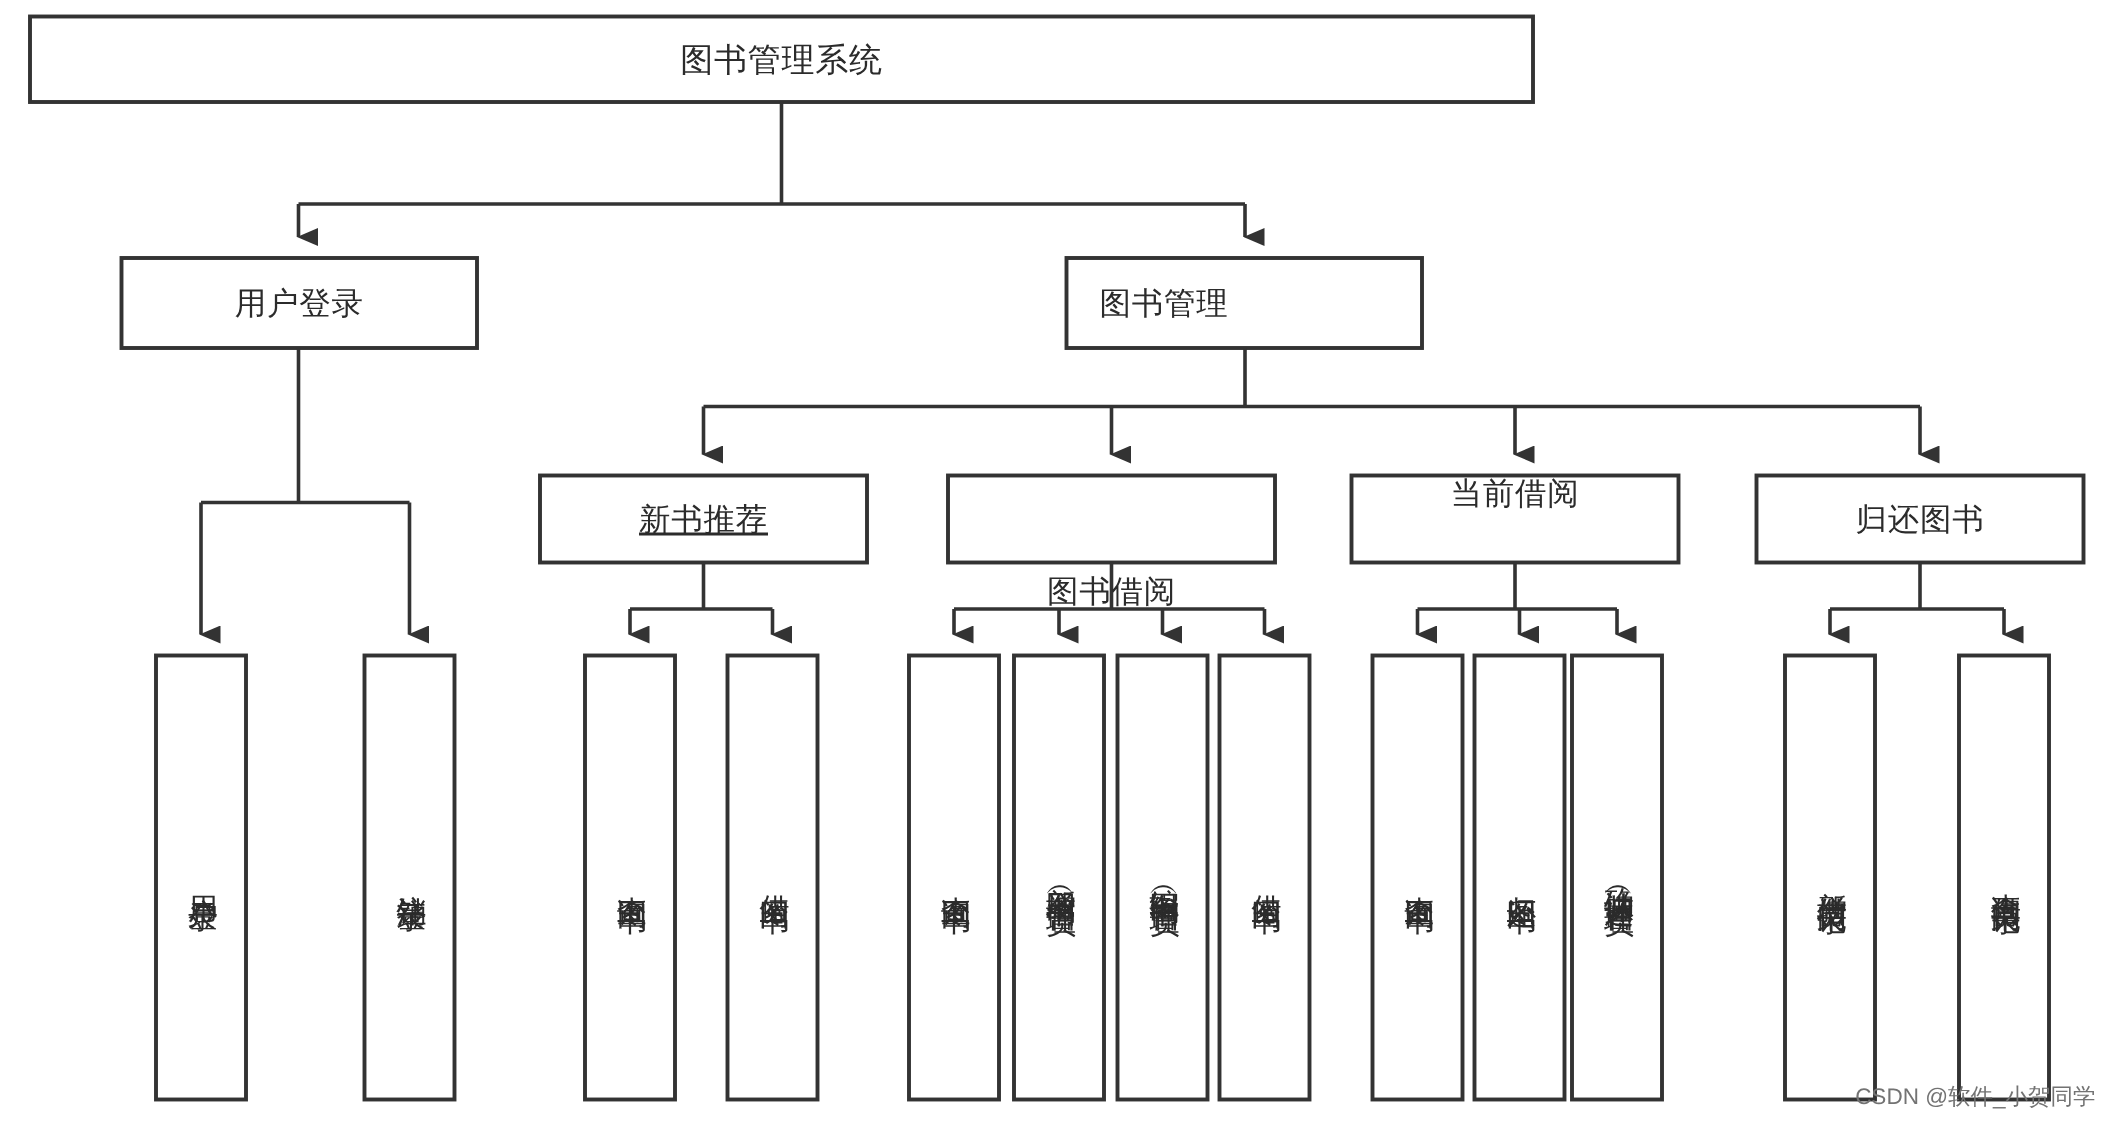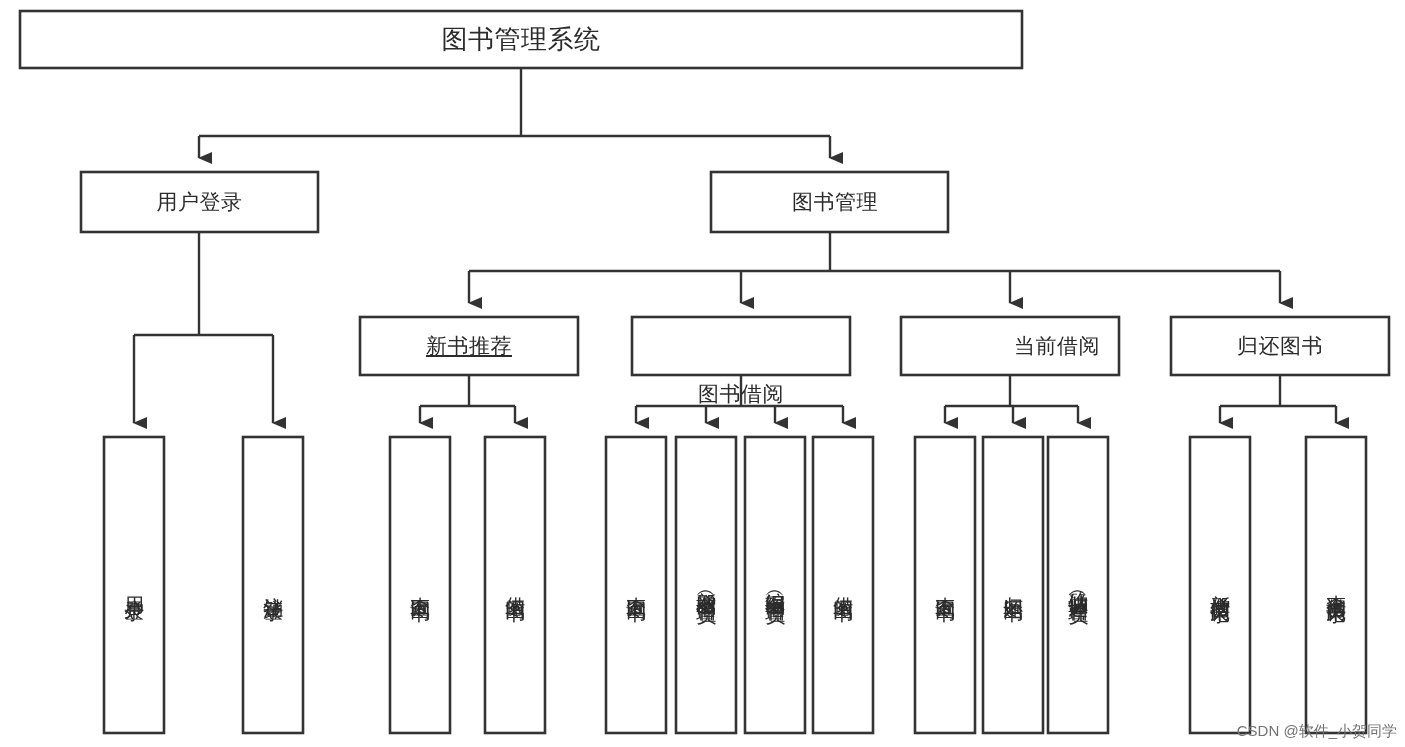--- a/index.html
+++ b/index.html
@@ -53,21 +53,21 @@
     display: flex;
     align-items: center;
     justify-content: center;
     color: #2b2b2b;
     font-size: 21px;
     font-family: "Liberation Sans", "DejaVu Sans", sans-serif;
     letter-spacing: 0.5px;
     white-space: nowrap;
     pointer-events: none;
   }
-  .root-label { font-size: 26px; }
+  .root-label { font-size: 22px; }
   .leaf-label {
     position: absolute;
     display: flex;
     align-items: center;
     justify-content: center;
     color: #2b2b2b;
     font-size: 20px;
     font-family: "Liberation Sans", "DejaVu Sans", sans-serif;
     writing-mode: vertical-rl;
     text-orientation: upright;
@@ -164,25 +164,25 @@
 
     <path class="connector" d="M 1280 375 L 1280 406"></path>
     <path class="connector" d="M 1220 406 L 1336 406"></path>
     <path class="connector" marker-end="url(#arrow)" d="M 1220 406 L 1220 423"></path>
     <path class="connector" marker-end="url(#arrow)" d="M 1336 406 L 1336 423"></path>
   </svg>
 
   <div class="node-label root-label" style="left:20px; top:11px; width:1002px; height:57px;">图书管理系统</div>
 
   <div class="node-label" style="left:81px; top:172px; width:237px; height:60px;">用户登录</div>
-  <div class="node-label" style="left:711px; top:172px; width:204px; height:60px;padding-left:22px;">图书管理</div>
+  <div class="node-label" style="left:674px; top:172px; width:204px; height:60px;">图书管理</div>
 
   <div class="node-label" style="left:360px; top:317px; width:218px; height:58px;text-decoration:underline;">新书推荐</div>
   <div class="node-label" style="left:632px; top:317px; width:218px; height:58px;margin-top:48px;">图书借阅</div>
-  <div class="node-label" style="left:901px; top:317px; width:218px; height:58px;margin-left:47px;">当前借阅</div>
+  <div class="node-label" style="left:901px; top:300px; width:218px; height:58px;">当前借阅</div>
   <div class="node-label" style="left:1171px; top:317px; width:218px; height:58px;">归还图书</div>
 
   <div class="leaf-label" style="left:104px; top:437px; width:60px; height:296px;">用户登录</div>
   <div class="leaf-label" style="left:243px; top:437px; width:60px; height:296px;">注销登录</div>
 
   <div class="leaf-label" style="left:390px; top:437px; width:60px; height:296px;">查询图书</div>
   <div class="leaf-label" style="left:485px; top:437px; width:60px; height:296px;">借阅图书</div>
 
   <div class="leaf-label" style="left:606px; top:437px; width:60px; height:296px;">查询图书</div>
   <div class="leaf-label" style="left:676px; top:437px; width:60px; height:296px;">新增图书（管理员）</div>

